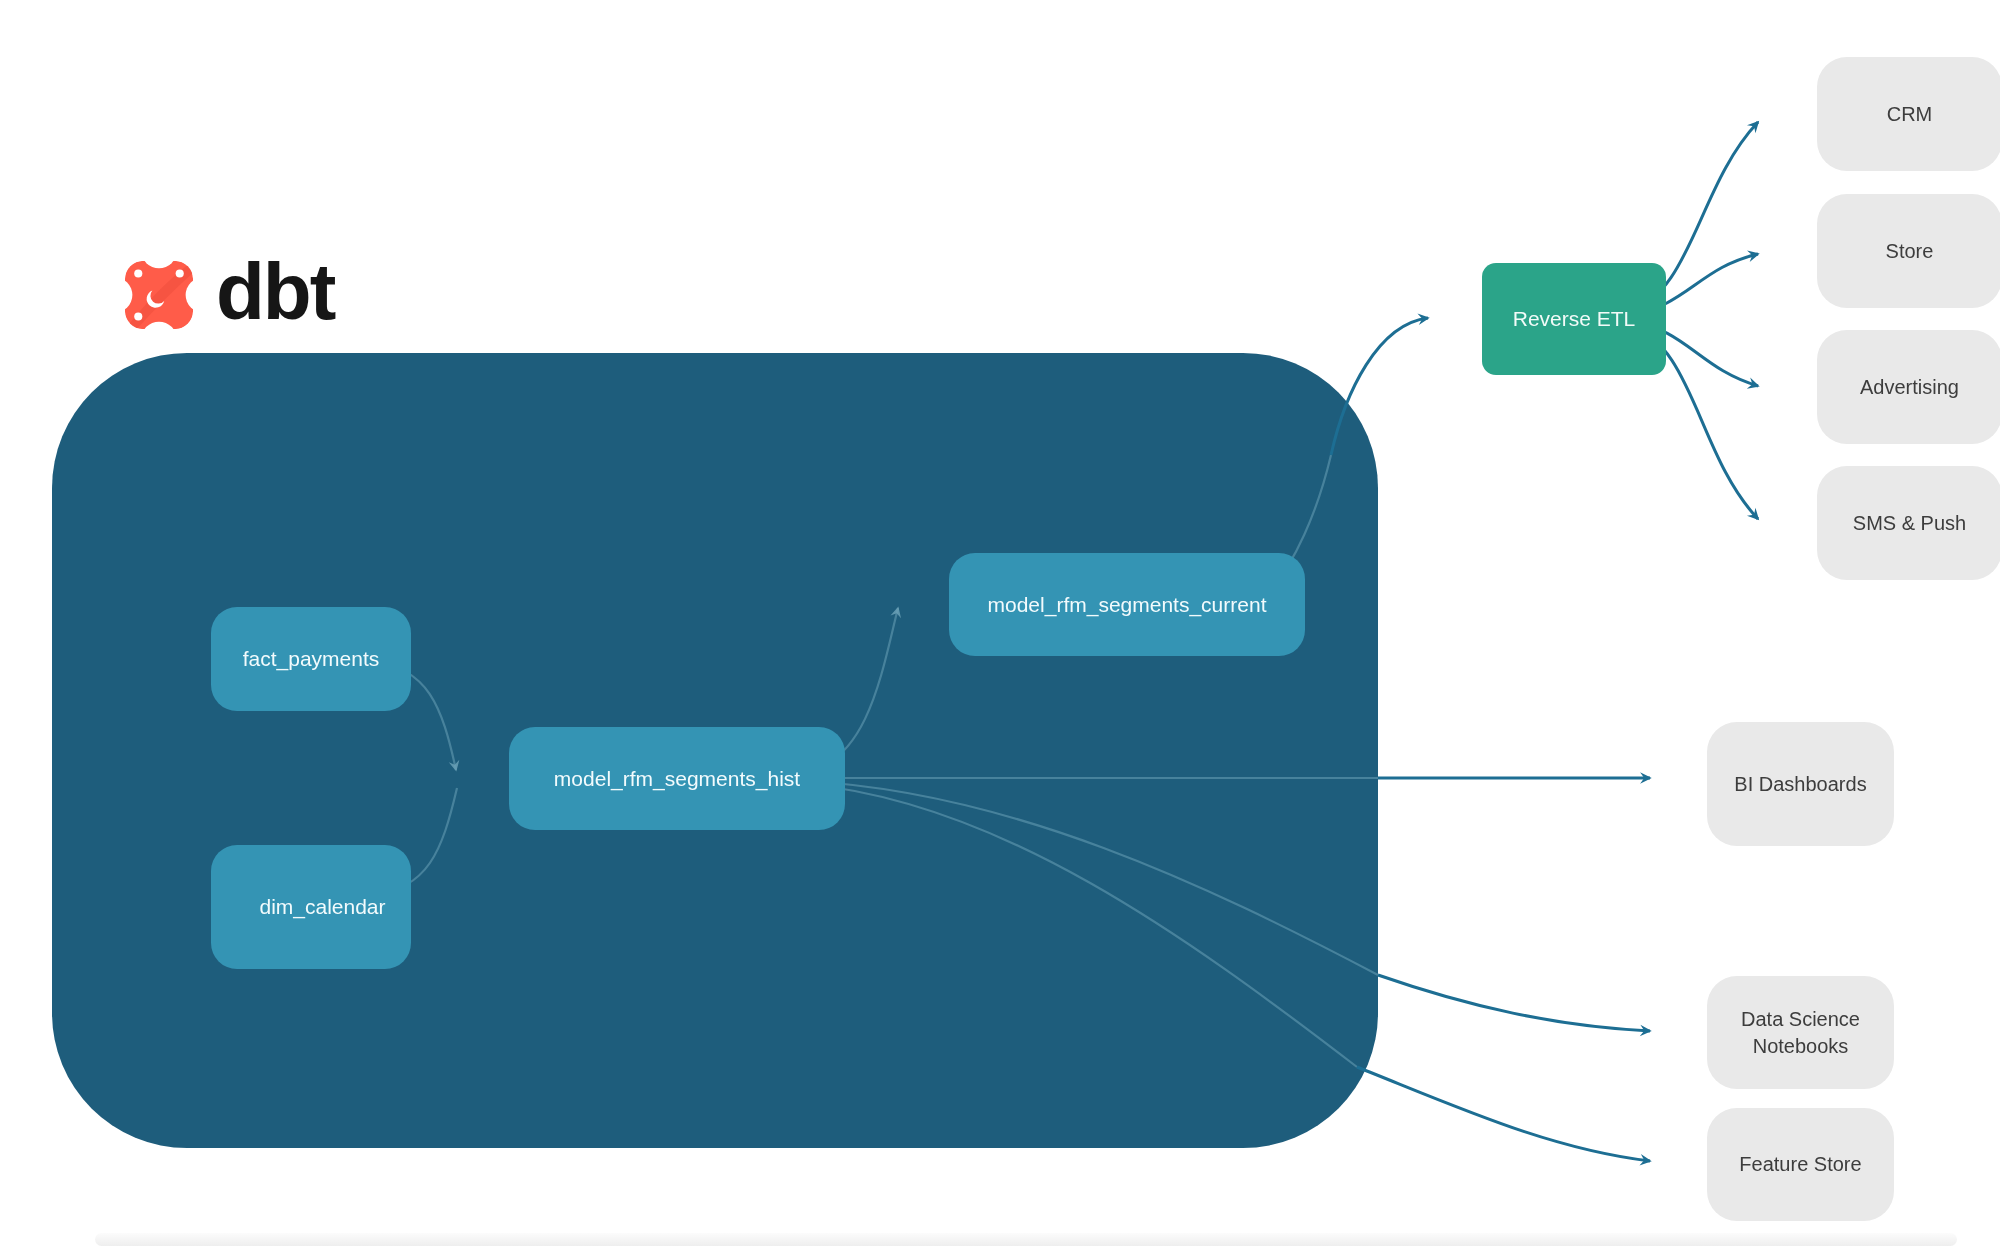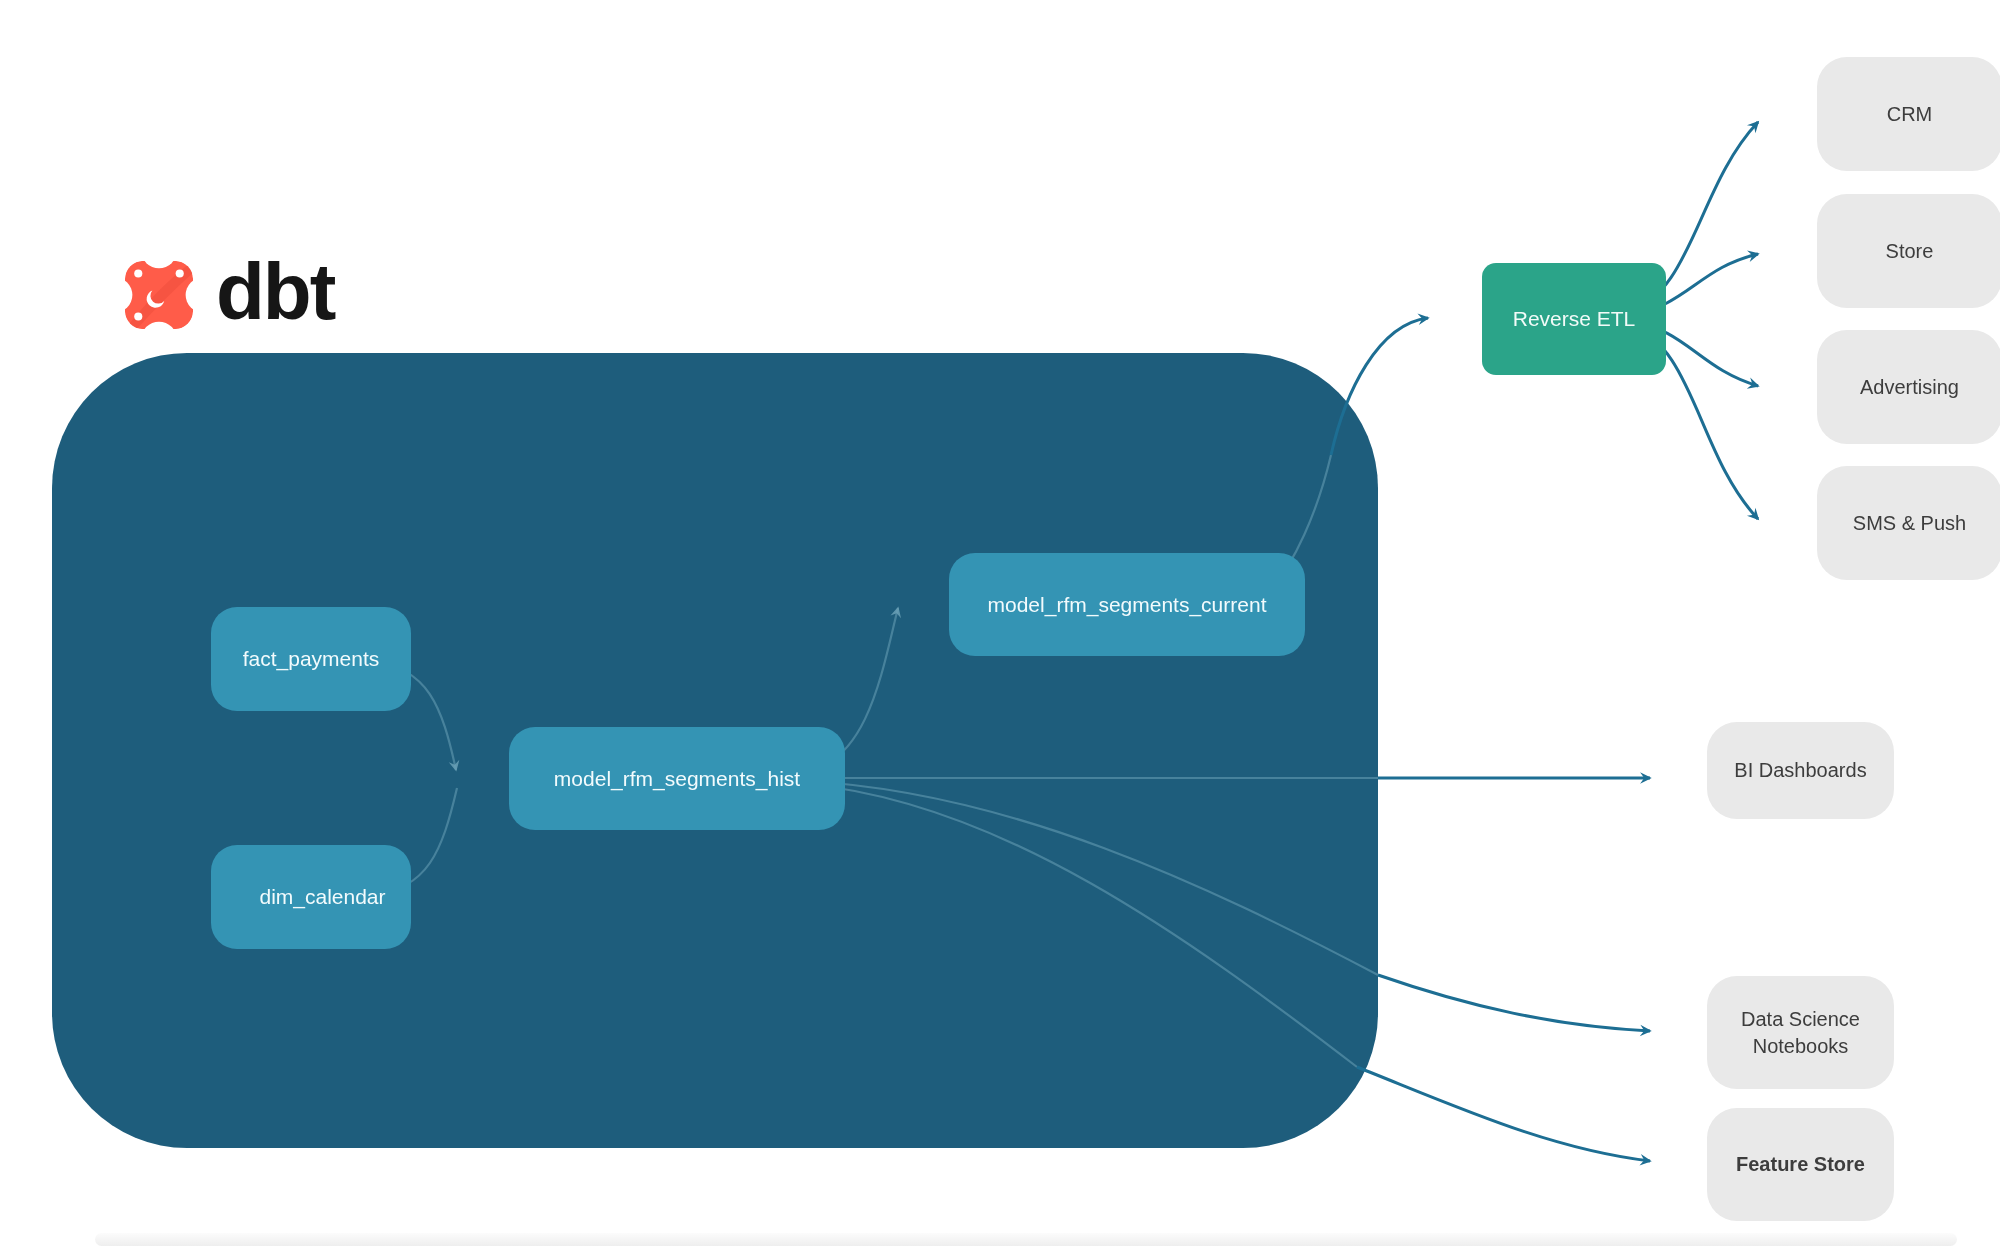--- a/index.html
+++ b/index.html
@@ -77,31 +77,31 @@
   .node-gray {
     background: #e9e9e9;
     border-radius: 30px;
     color: #3d3d3d;
     font-size: 20px;
     font-weight: 400;
     line-height: 1.35;
     padding: 8px 20px;
   }
   .pos-fact      { left: 172px;  top: 607px;  width: 200px; height: 104px; }
-  .pos-dim       { left: 172px;  top: 845px;  width: 200px; height: 104px; padding-left: 23px; }
+  .pos-dim       { left: 172px;  top: 845px;  width: 200px; height: 124px; padding-left: 23px; }
   .pos-hist      { left: 470px;  top: 727px;  width: 336px; height: 103px; }
   .pos-current   { left: 910px;  top: 553px;  width: 356px; height: 103px; }
   .pos-retl      { left: 1443px; top: 263px;  width: 184px; height: 112px; }
   .pos-crm       { left: 1778px; top: 57px;   width: 185px; height: 114px; }
   .pos-email     { left: 1778px; top: 194px;  width: 185px; height: 114px; }
   .pos-adv       { left: 1778px; top: 330px;  width: 185px; height: 114px; }
   .pos-sms       { left: 1778px; top: 466px;  width: 185px; height: 114px; padding-left: 20px; }
-  .pos-bi        { left: 1668px; top: 722px;  width: 187px; height: 97px; }
+  .pos-bi        { left: 1668px; top: 722px;  width: 187px; height: 124px; }
   .pos-dsn       { left: 1668px; top: 976px;  width: 187px; height: 113px; }
-  .pos-fs        { left: 1668px; top: 1108px; width: 187px; height: 113px; font-weight: bold; }
+  .pos-fs        { left: 1668px; top: 1108px; width: 187px; height: 113px; }
   
   .bottom-edge {
     position: absolute;
     left: 95px;
     top: 1233px;
     width: 1862px;
     height: 13px;
     border-radius: 7px;
     background: linear-gradient(to bottom, #fcfcfc, #eeeeee);
   }

